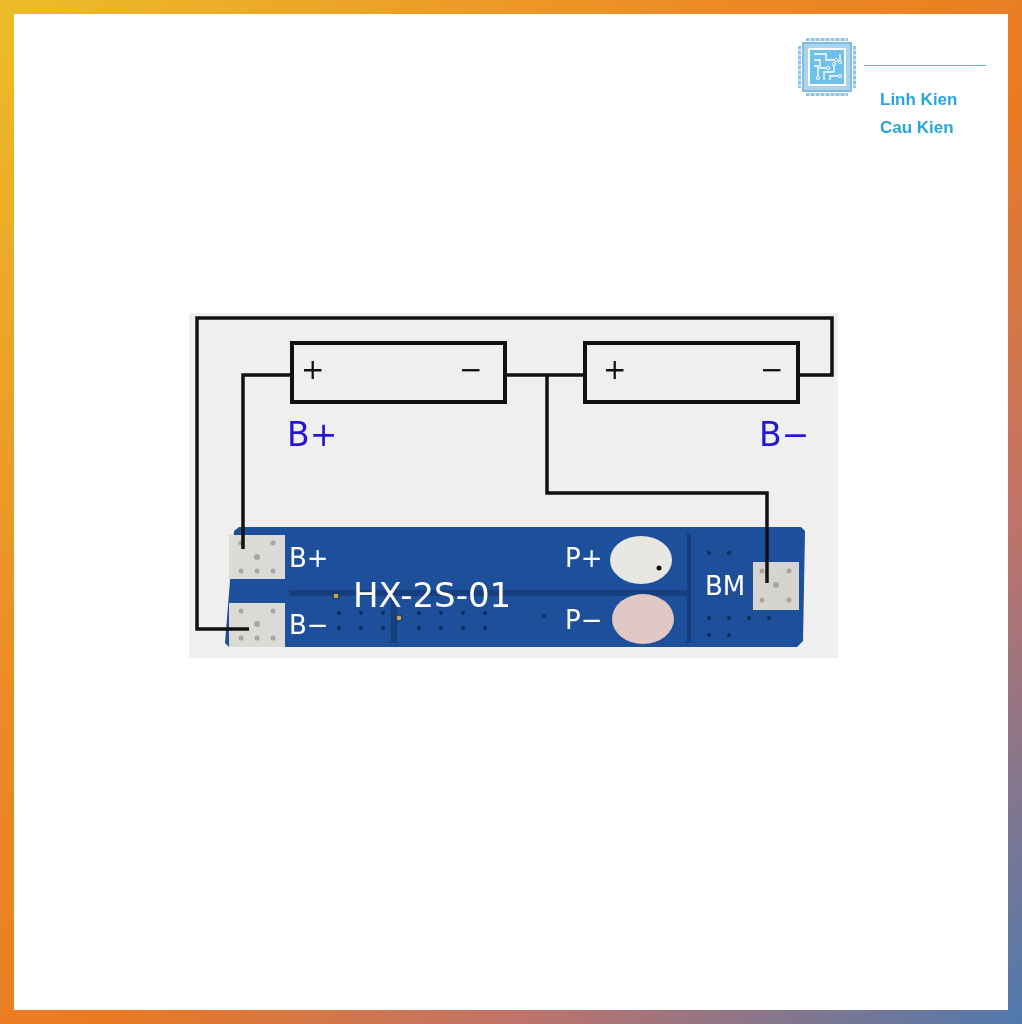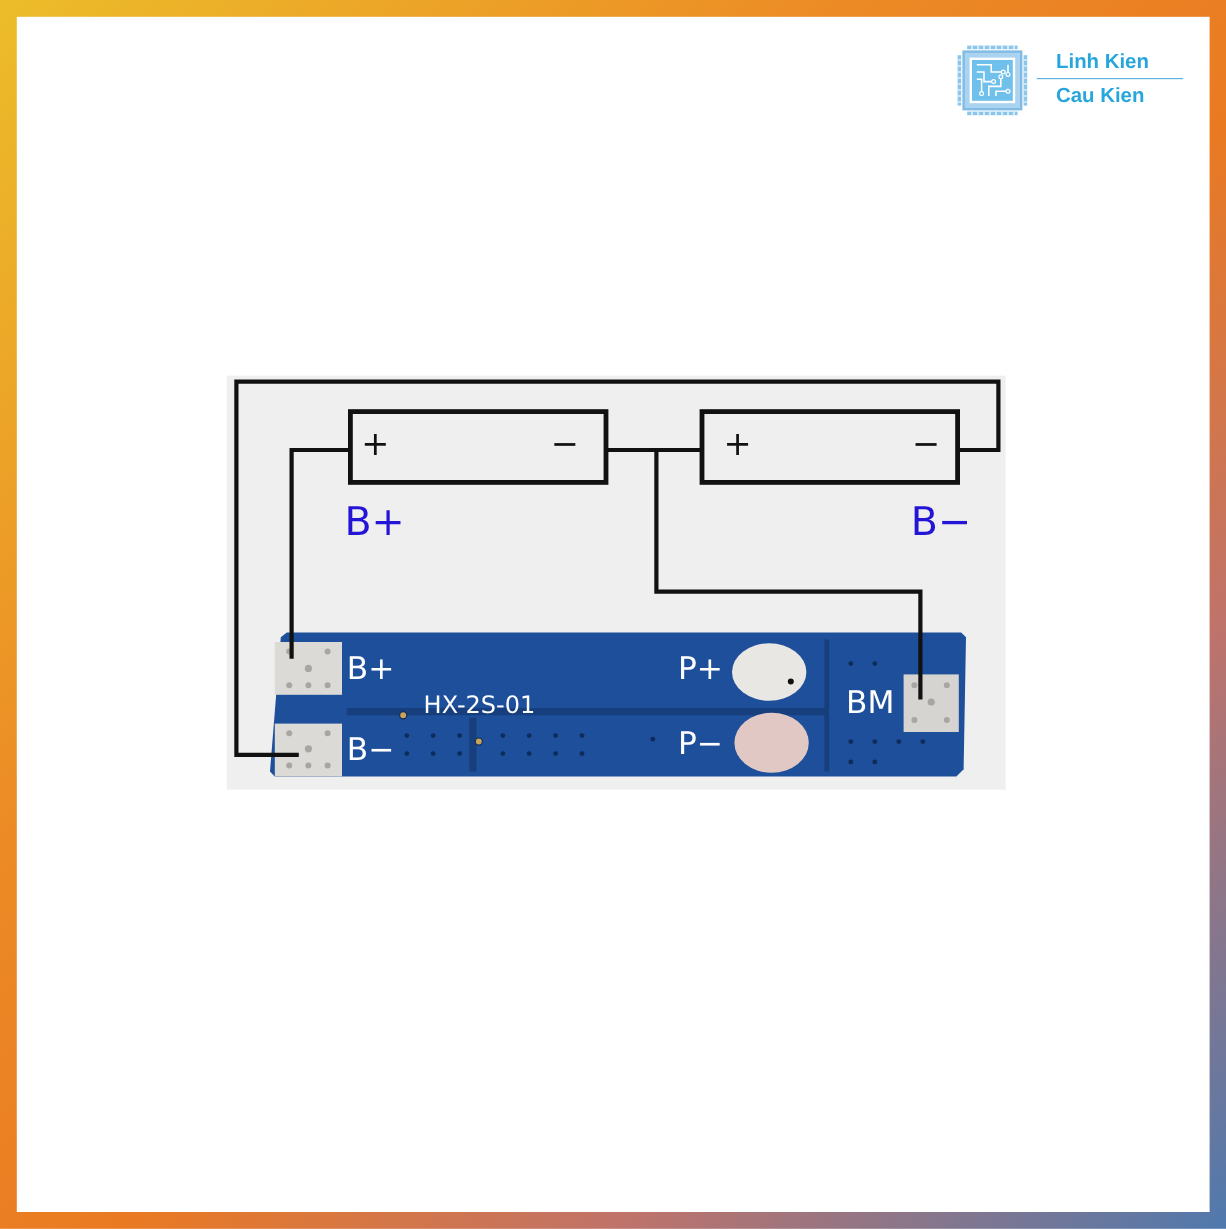--- a/index.html
+++ b/index.html
@@ -11,20 +11,21 @@
   }
   .frame {
     position: absolute; left: 14px; top: 14px; width: 994px; height: 996px;
     background: #ffffff;
   }
   .logo { position: absolute; left: 796px; top: 36px; width: 194px; height: 64px; }
   .logo-chip { position: absolute; left: 0; top: 0; width: 62px; height: 62px; }
   .logo-text-1, .logo-text-2 {
     position: absolute; left: 84px; font-weight: bold; font-size: 17px; color: #27a6dc;
     font-family: "Liberation Sans", sans-serif;
+    margin-top: 48px;
   }
   .logo-text-1 { top: 6px; }
   .logo-text-2 { top: 34px; }
   .logo-divider { position: absolute; left: 68px; top: 29px; width: 122px; height: 1px; background: #5fb4e0; }
 
   .diagram {
     position: absolute; left: 189px; top: 313px; width: 649px; height: 345px;
     background: #efefef;
   }
   .diagram svg { position: absolute; left: 0; top: 0; }
@@ -194,17 +195,17 @@
   <span class="label-blue" style="left:112px;top:40px;color:#111;font-size:28px;">+</span>
   <span class="label-blue" style="left:270px;top:40px;color:#111;font-size:28px;">−</span>
   <span class="label-blue" style="left:414px;top:40px;color:#111;font-size:28px;">+</span>
   <span class="label-blue" style="left:571px;top:40px;color:#111;font-size:28px;">−</span>
 
   <span class="label-blue" style="left:98px;top:102px;">B+</span>
   <span class="label-blue" style="left:570px;top:102px;">B−</span>
 
   <span class="pcb-label" style="left:100px;top:230px;">B+</span>
   <span class="pcb-label" style="left:100px;top:297px;">B−</span>
-  <span class="pcb-label" style="left:164px;top:262px;font-size:20px;">HX-2S-01</span>
+  <span class="pcb-label" style="left:164px;top:262px;font-size:34px;">HX-2S-01</span>
   <span class="pcb-label" style="left:376px;top:230px;">P+</span>
   <span class="pcb-label" style="left:376px;top:292px;">P−</span>
   <span class="pcb-label" style="left:516px;top:258px;text-align:center;">BM</span>
 </div>
 
 </body></html>

